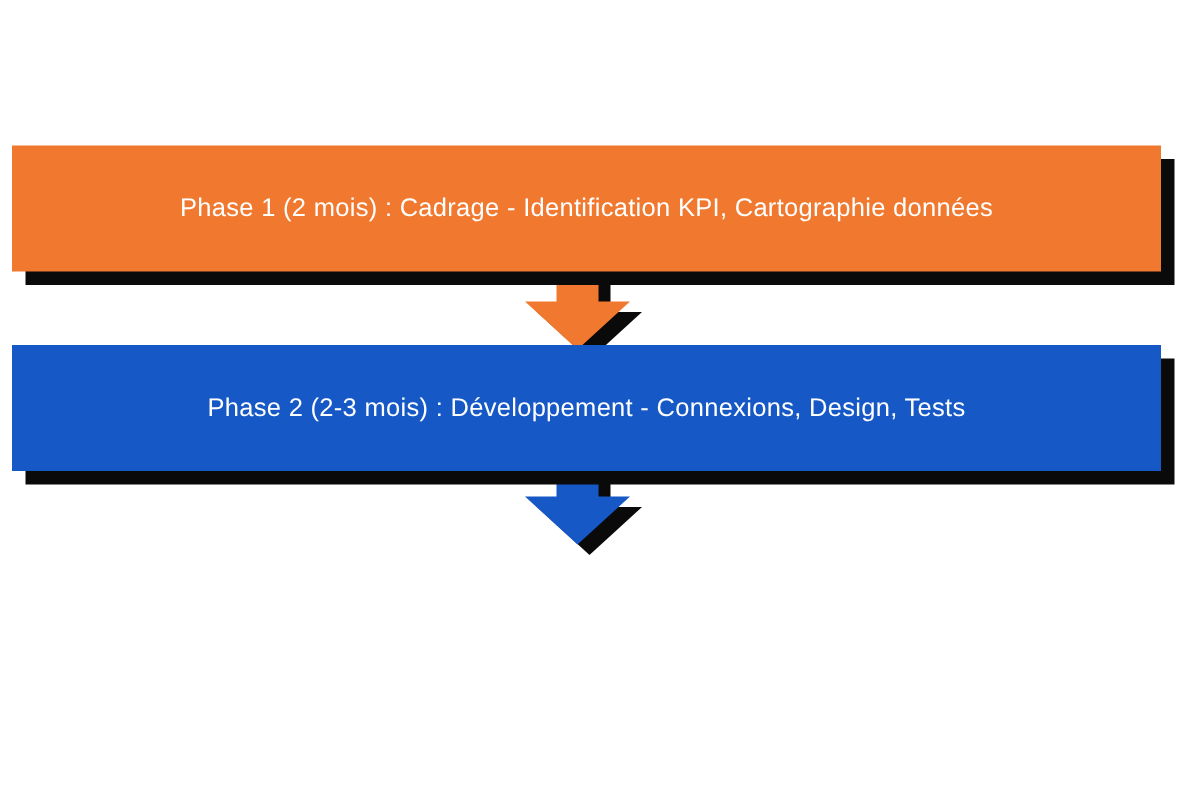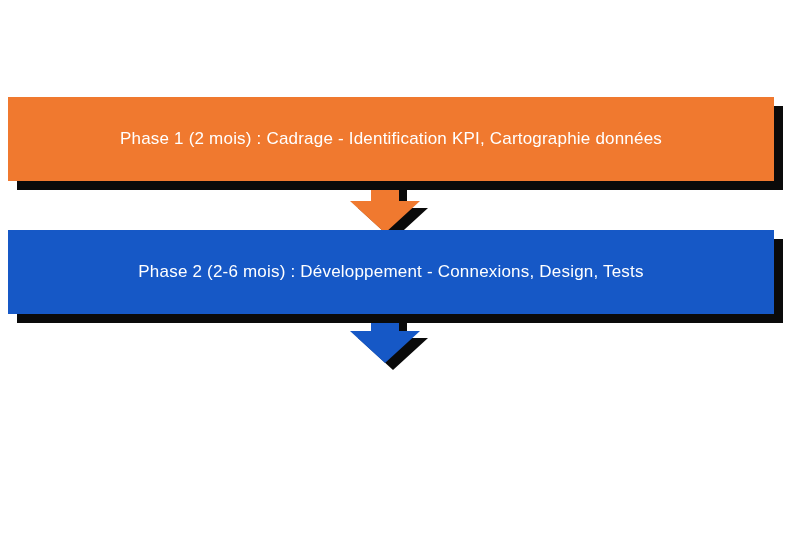--- a/index.html
+++ b/index.html
@@ -54,21 +54,21 @@
   <div class="phase-bar" id="bar-1" style="background: rgb(240, 121, 47);">
     <span class="bar-label" style="color: rgb(255, 255, 255);">Phase 1 (2 mois) : Cadrage - Identification KPI, Cartographie données</span>
   </div>
 
   <svg class="arrow-svg" id="arrow-1" viewBox="0 0 100 64" xmlns="http://www.w3.org/2000/svg">
     <polygon points="31,0 59,0 59,22 80,22 45,54 10,22 31,22" transform="translate(8,7)" fill="#0a0a0a"></polygon>
     <polygon points="31,0 59,0 59,22 80,22 45,54 10,22 31,22" fill="#f0792f"></polygon>
   </svg>
 
   <div class="phase-bar" id="bar-2" style="background: rgb(22, 88, 198);">
-    <span class="bar-label" style="color: rgb(255, 255, 255);">Phase 2 (2-6 mois) : Développement - Connexions, Design, Tests</span>
+    <span class="bar-label" style="color: rgb(255, 255, 255);">Phase 2 (2-3 mois) : Développement - Connexions, Design, Tests</span>
   </div>
 
   <svg class="arrow-svg" id="arrow-2" viewBox="0 0 100 64" xmlns="http://www.w3.org/2000/svg">
     <polygon points="31,0 59,0 59,22 80,22 45,54 10,22 31,22" transform="translate(8,7)" fill="#0a0a0a"></polygon>
     <polygon points="31,0 59,0 59,22 80,22 45,54 10,22 31,22" fill="#1658c6"></polygon>
   </svg>
 
 
 </div>
 

